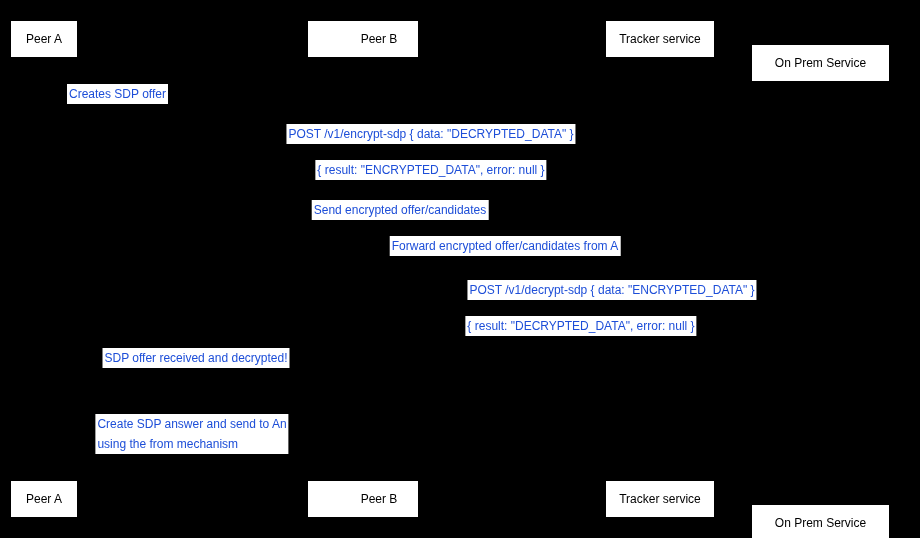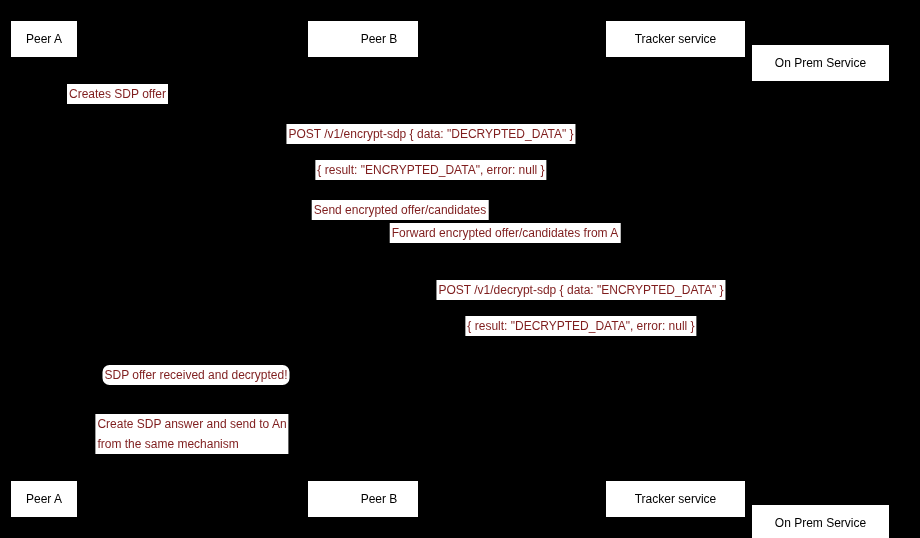--- a/index.html
+++ b/index.html
@@ -24,44 +24,44 @@
     color: #000000;
     display: flex;
     align-items: center;
     justify-content: center;
     white-space: nowrap;
   }
   .actor.row-top    { top: 21px; }
   .actor.row-bottom { top: 481px; }
   .actor.pa  { left: 11px;  width: 66px;  }
   .actor.pb  { left: 308px; width: 78px; padding-left: 32px;  }
-  .actor.ts  { left: 606px; width: 139px; }
+  .actor.ts  { left: 606px; width: 108px; }
   .actor.ops { left: 752px; width: 137px; margin-top: 24px; }
   .msg {
     position: absolute;
     background: #ffffff;
-    color: #7f1d1d;
+    color: #1d4ed8;
     line-height: 20px;
     padding: 0 2px;
     white-space: nowrap;
   }
   .msg.center {
     transform: translateX(-50%);
   }
   .msg.multiline {
     white-space: pre-line;
   }
   .m1 { left: 67px;  top: 84px;  }
   .m2 { left: 431px; top: 124px; }
   .m3 { left: 431px; top: 160px; }
   .m4 { left: 356px; top: 200px; margin-left: 44px; }
-  .m5 { left: 505px; top: 223px; }
-  .m6 { left: 581px; top: 280px; }
+  .m5 { left: 505px; top: 236px; }
+  .m6 { left: 612px; top: 280px; }
   .m7 { left: 581px; top: 316px; }
-  .m8 { left: 196px; top: 365px; border-radius: 7px; }
+  .m8 { left: 196px; top: 348px; }
   .m9 { left: 192px; top: 414px; }
 </style>
 </head>
 <body>
 
 <div class="stage">
 
   <div class="actor row-top pa">Peer A</div>
   <div class="actor row-top pb">Peer B</div>
   <div class="actor row-top ts">Tracker service</div>
@@ -69,20 +69,20 @@
 
   <div class="msg m1">Creates SDP offer</div>
   <div class="msg m2 center">POST /v1/encrypt-sdp { data: "DECRYPTED_DATA" }</div>
   <div class="msg m3 center">{ result: "ENCRYPTED_DATA", error: null }</div>
   <div class="msg m4 center">Send encrypted offer/candidates</div>
   <div class="msg m5 center">Forward encrypted offer/candidates from A</div>
   <div class="msg m6 center">POST /v1/decrypt-sdp { data: "ENCRYPTED_DATA" }</div>
   <div class="msg m7 center">{ result: "DECRYPTED_DATA", error: null }</div>
   <div class="msg m8 center">SDP offer received and decrypted!</div>
   <div class="msg m9 center multiline">Create SDP answer and send to An
-from the same mechanism</div>
+using the from mechanism</div>
 
   <div class="actor row-bottom pa">Peer A</div>
   <div class="actor row-bottom pb">Peer B</div>
   <div class="actor row-bottom ts">Tracker service</div>
   <div class="actor row-bottom ops">On Prem Service</div>
 
 </div>
 
 </body></html>

